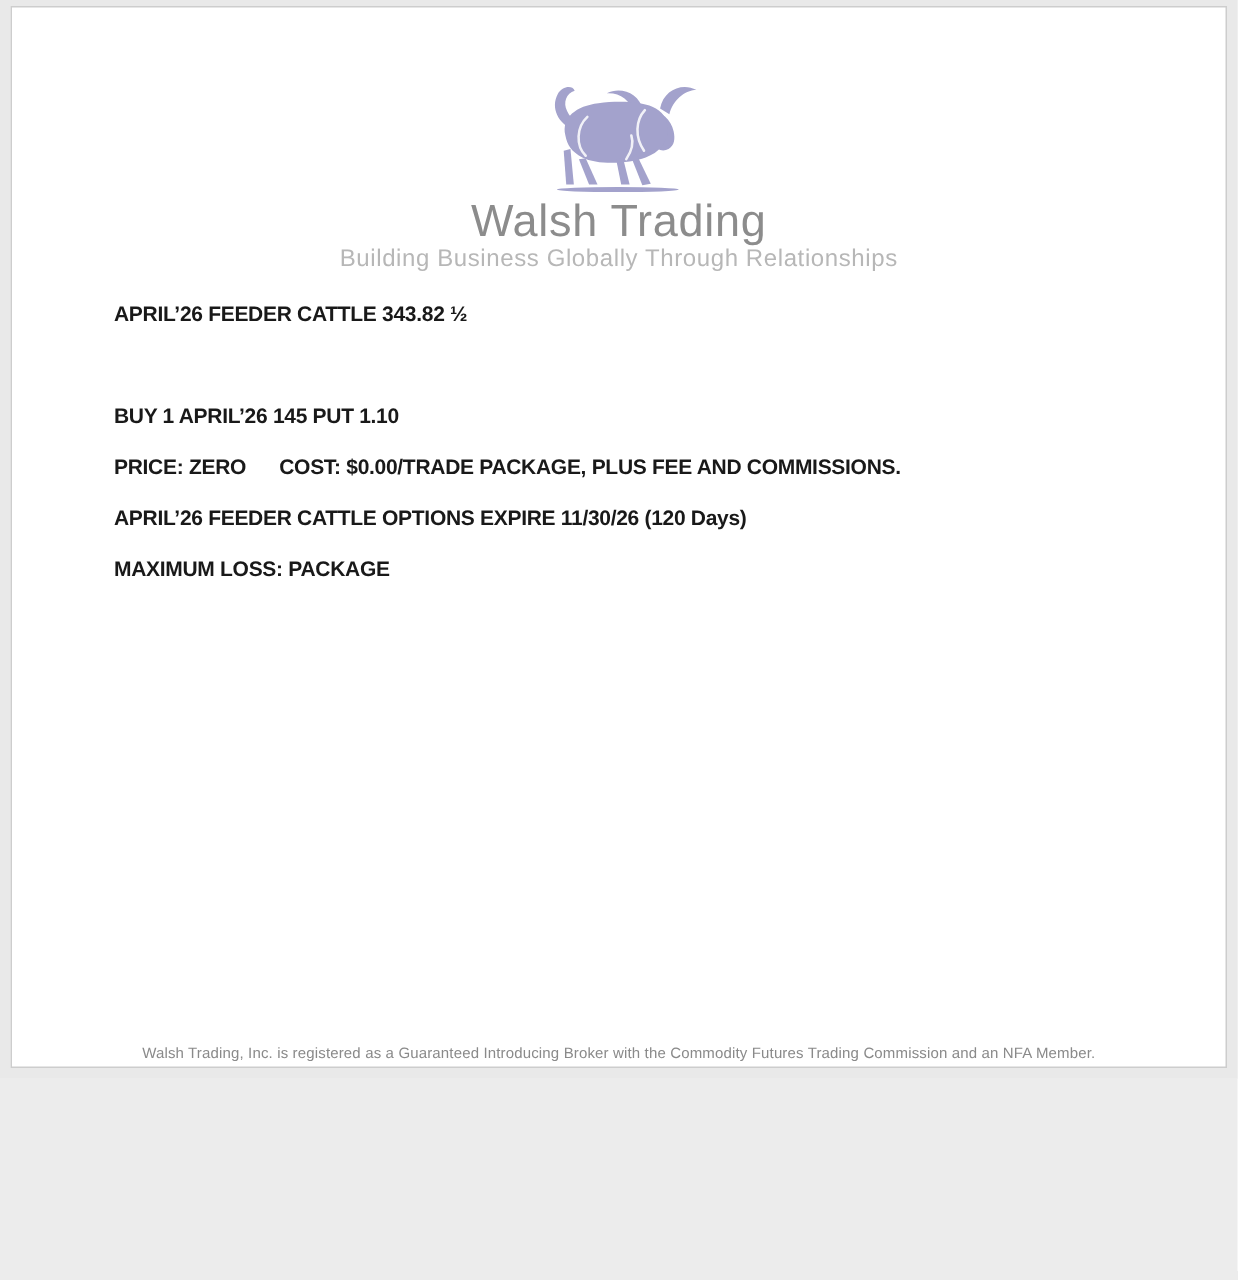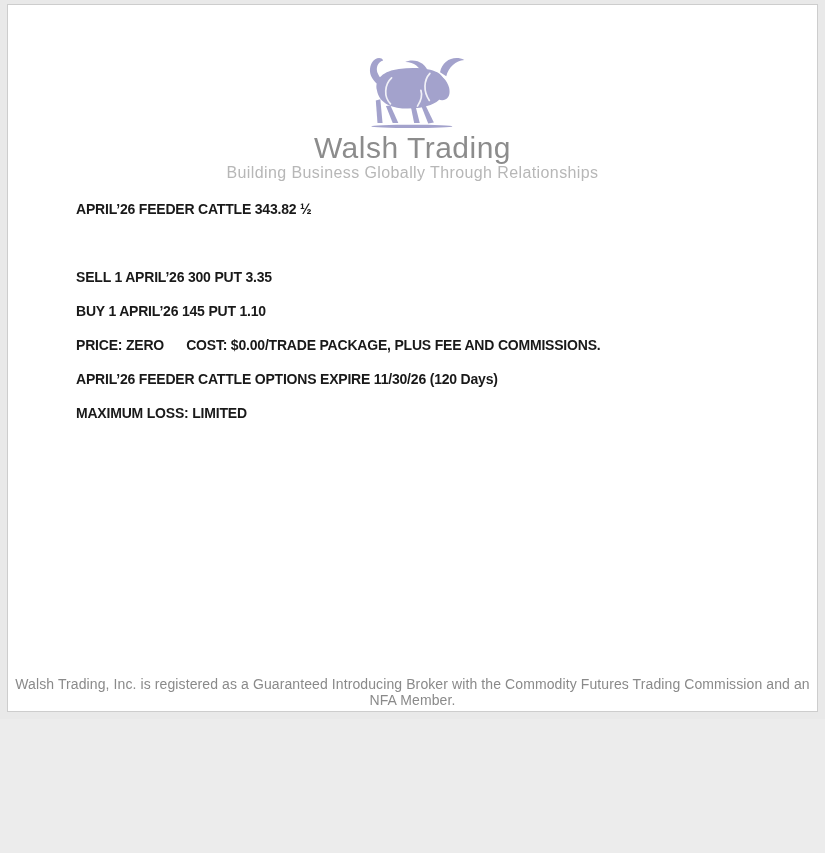--- a/index.html
+++ b/index.html
@@ -66,21 +66,21 @@
   }
   .content .trade-line {
     margin-bottom: 20px;
   }
   .footer {
     position: absolute;
     left: 0;
     right: 0;
     bottom: 3px;
     text-align: center;
-    font-size: 14px;
+    font-size: 10px;
     color: #8a8a8a;
     letter-spacing: 0.1px;
   }
 </style>
 </head>
 <body>
 
 <div class="canvas">
   <div class="page">
 
@@ -112,23 +112,22 @@
           <path d="M72,58 C59,70 58,92 70,104"></path>
           <path d="M118,108 C124,99 127,89 124,80"></path>
         </g>
       </svg>
       <div class="logo-wordmark">Walsh Trading</div>
       <div class="logo-tagline">Building Business Globally Through Relationships</div>
     </div>
 
     <div class="content">
       <p class="heading">APRIL’26 FEEDER CATTLE 343.82 ½</p>
-      <p class="trade-line">SELL 1 APRIL’26 300 PUT 3.35</p>
       <p class="trade-line">BUY 1 APRIL’26 145 PUT 1.10</p>
       <p class="trade-line">PRICE: ZERO      COST: $0.00/TRADE PACKAGE, PLUS FEE AND COMMISSIONS.</p>
       <p class="trade-line">APRIL’26 FEEDER CATTLE OPTIONS EXPIRE 11/30/26 (120 Days)</p>
-      <p class="trade-line">MAXIMUM LOSS: LIMITED</p>
+      <p class="trade-line">MAXIMUM LOSS: PACKAGE</p>
     </div>
 
     <div class="footer">Walsh Trading, Inc. is registered as a Guaranteed Introducing Broker with the Commodity Futures Trading Commission and an NFA Member.</div>
 
   </div>
 </div>
 
 </body></html>

